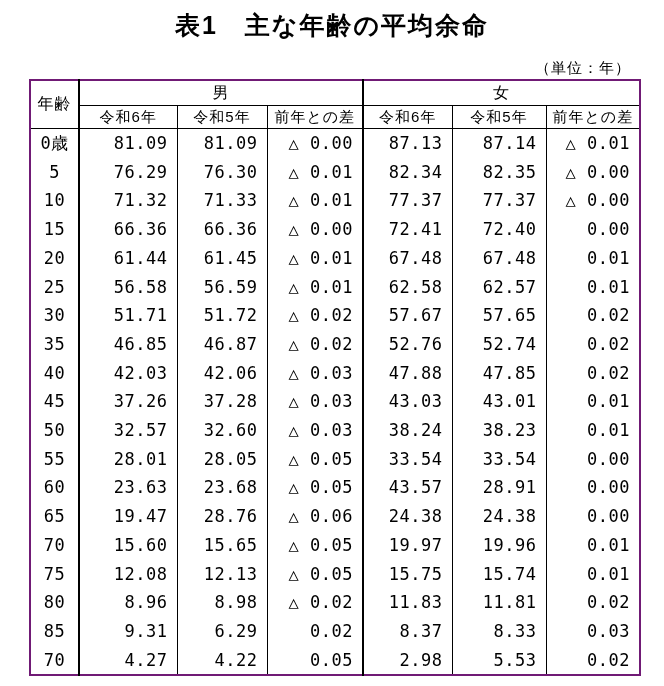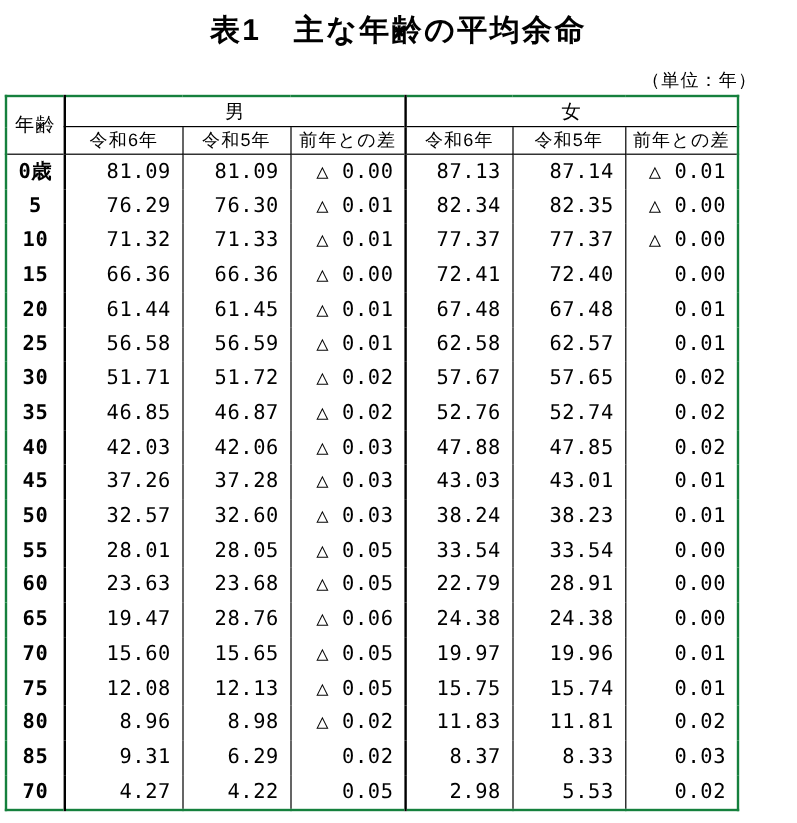--- a/index.html
+++ b/index.html
@@ -21,25 +21,25 @@
   }
   .unit {
     width:612px;
     margin:18px 0 2px 19px;
     text-align:right;
     font-size:15px;
     line-height:18px;
     letter-spacing:1px;
   }
   table.main {
-    margin-left:4px;
+    margin-left:29px;
     width:612px;
     table-layout:fixed;
     border-collapse:collapse;
-    border:2px solid #15803d;
+    border:2px solid #701a75;
   }
   th {
     border:1px solid #000;
     font-weight:normal;
     font-size:15px;
     text-align:center;
     letter-spacing:1px;
     padding:0;
   }
   th.grp { height:24px; font-size:16px; }
@@ -52,21 +52,21 @@
     border-bottom:none;
     padding:0;
     height:28.7px;
     line-height:28.7px;
     font-size:17px;
     font-family:"DejaVu Sans Mono","Liberation Mono", monospace;
     white-space:nowrap;
     overflow:hidden;
   }
   .thick-r { border-right-width:2px !important; }
-  td.age { text-align:center; letter-spacing:0.5px;font-weight:bold; }
+  td.age { text-align:center; letter-spacing:0.5px; }
   td.num { text-align:right; padding-right:9px; letter-spacing:0.5px; }
 </style>
 </head>
 <body>
 
 <div class="page">
   <div class="title">表1　主な年齢の平均余命</div>
   <div class="unit">（単位：年）</div>
 
   <table class="main">
@@ -201,21 +201,21 @@
           <td class="num thick-r">△ 0.05</td>
           <td class="num">33.54</td>
           <td class="num">33.54</td>
           <td class="num">0.00</td>
         </tr>
         <tr>
           <td class="age thick-r">60</td>
           <td class="num">23.63</td>
           <td class="num">23.68</td>
           <td class="num thick-r">△ 0.05</td>
-          <td class="num">22.79</td>
+          <td class="num">43.57</td>
           <td class="num">28.91</td>
           <td class="num">0.00</td>
         </tr>
         <tr>
           <td class="age thick-r">65</td>
           <td class="num">19.47</td>
           <td class="num">28.76</td>
           <td class="num thick-r">△ 0.06</td>
           <td class="num">24.38</td>
           <td class="num">24.38</td>

